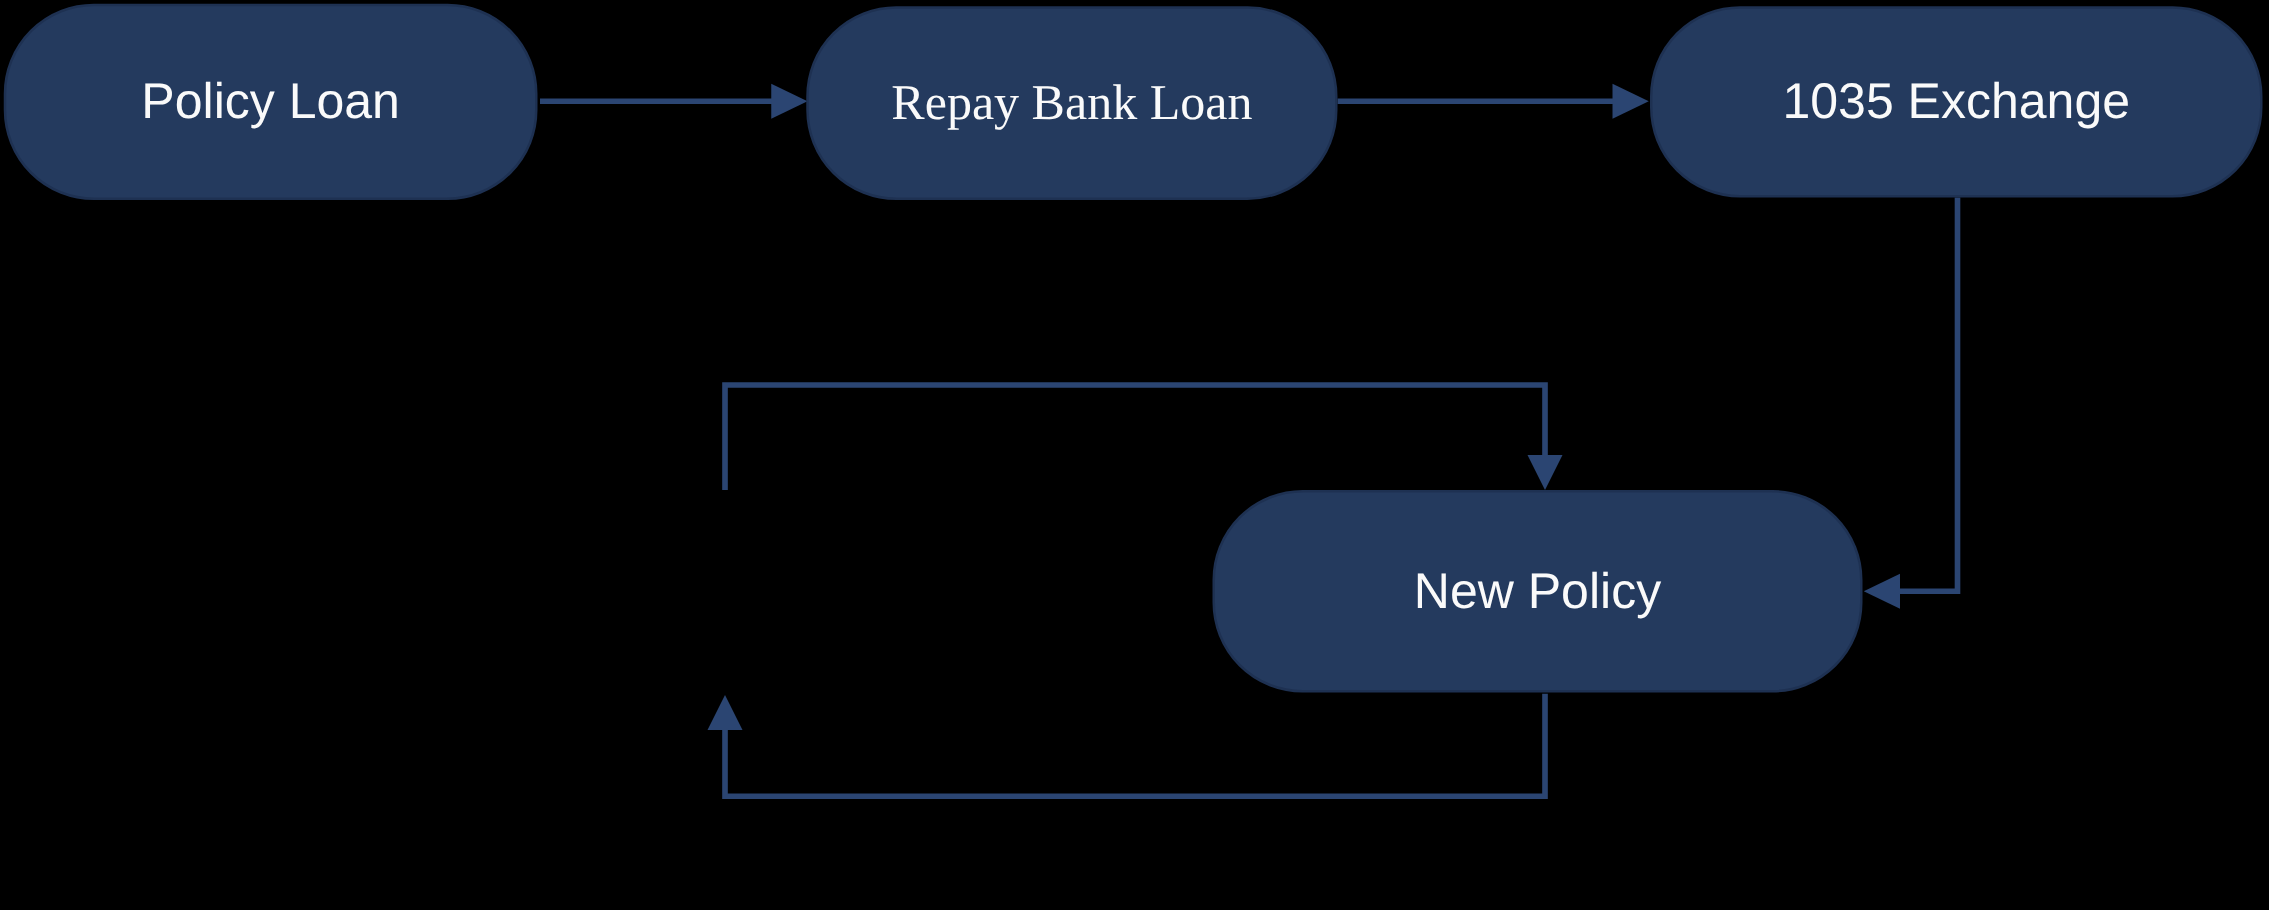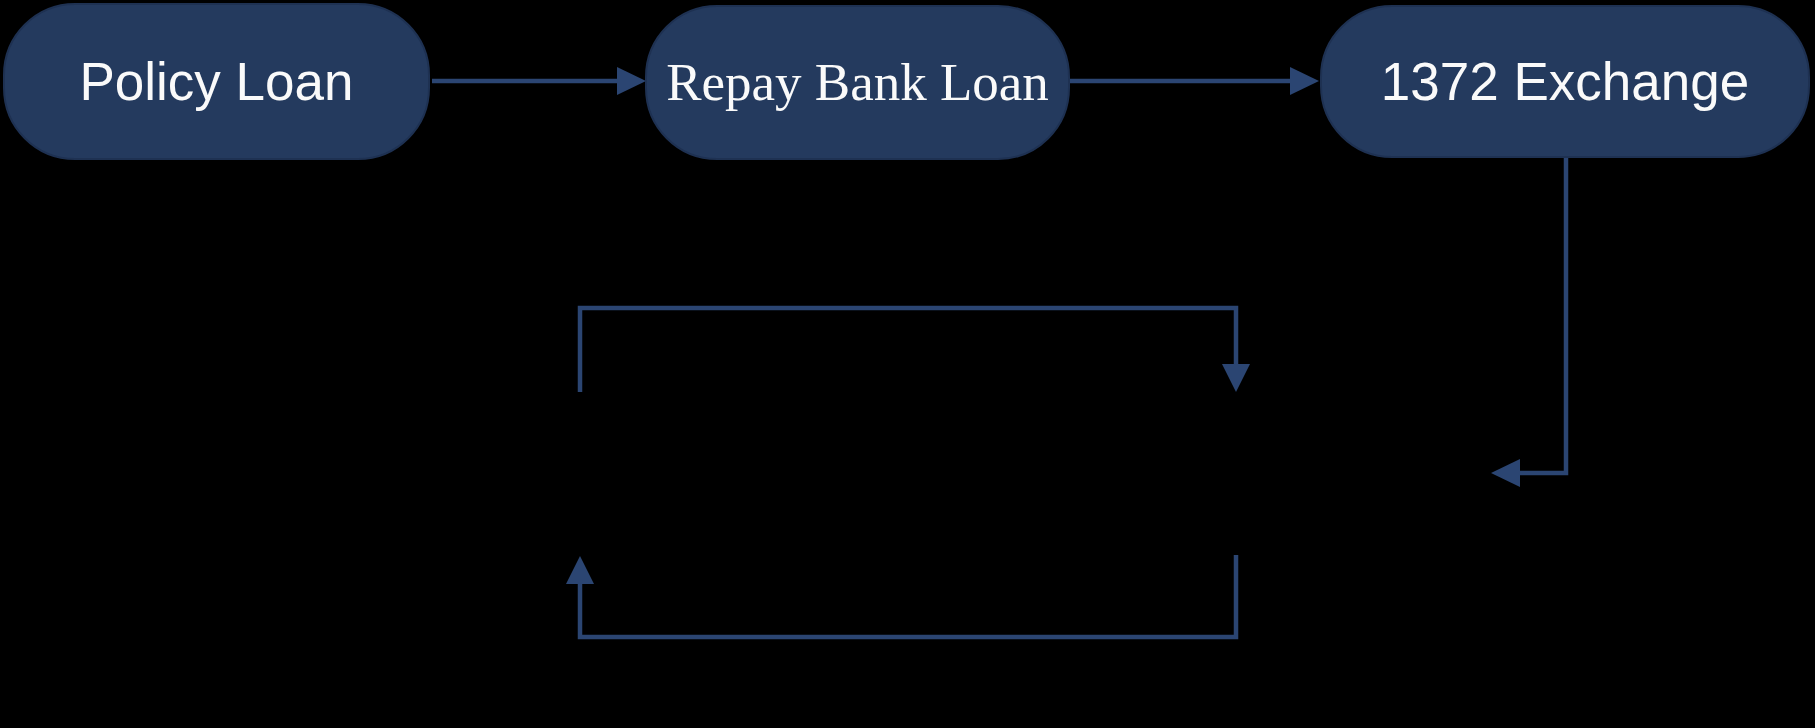--- a/index.html
+++ b/index.html
@@ -18,21 +18,21 @@
   .node {
     position: absolute;
     background: #243A5E;
     border: 2px solid #1E3152;
     border-radius: 72px;
     color: #FAFAFA;
     display: flex;
     align-items: center;
     justify-content: center;
     text-align: center;
-    font-size: 53px;
+    font-size: 40px;
     line-height: 1.27;
     box-sizing: border-box;
   }
   #node-policy-loan            { left: 3px;    top: 3px;   width: 427px; height: 157px; }
   #node-repay-bank-loan        { left: 645px;  top: 5px;   width: 425px; height: 155px; font-family: Liberation Serif, serif; }
   #node-1035-exchange          { left: 1320px; top: 5px;   width: 490px; height: 153px; }
   #node-loan-repayment-strategy{ left: 330px;  top: 393px; width: 500px; height: 162px; padding: 0 42px; }
   #node-new-policy             { left: 970px;  top: 392px; width: 520px; height: 162px; }
   #connector-layer {
     position: absolute;
@@ -81,17 +81,18 @@
     <g>
       <polyline points="1236,555 1236,637 580,637 580,581"></polyline>
       <polygon points="580,556 566,584 594,584"></polygon>
     </g>
   </svg>
 
   <div class="node" id="node-policy-loan">Policy Loan</div>
 
   <div class="node" id="node-repay-bank-loan">Repay Bank Loan</div>
 
-  <div class="node" id="node-1035-exchange">1372 Exchange</div>
+  <div class="node" id="node-1035-exchange">1035 Exchange</div>
 
 
+  <div class="node" id="node-new-policy">New Policy</div>
 
 </div>
 
 </body></html>

